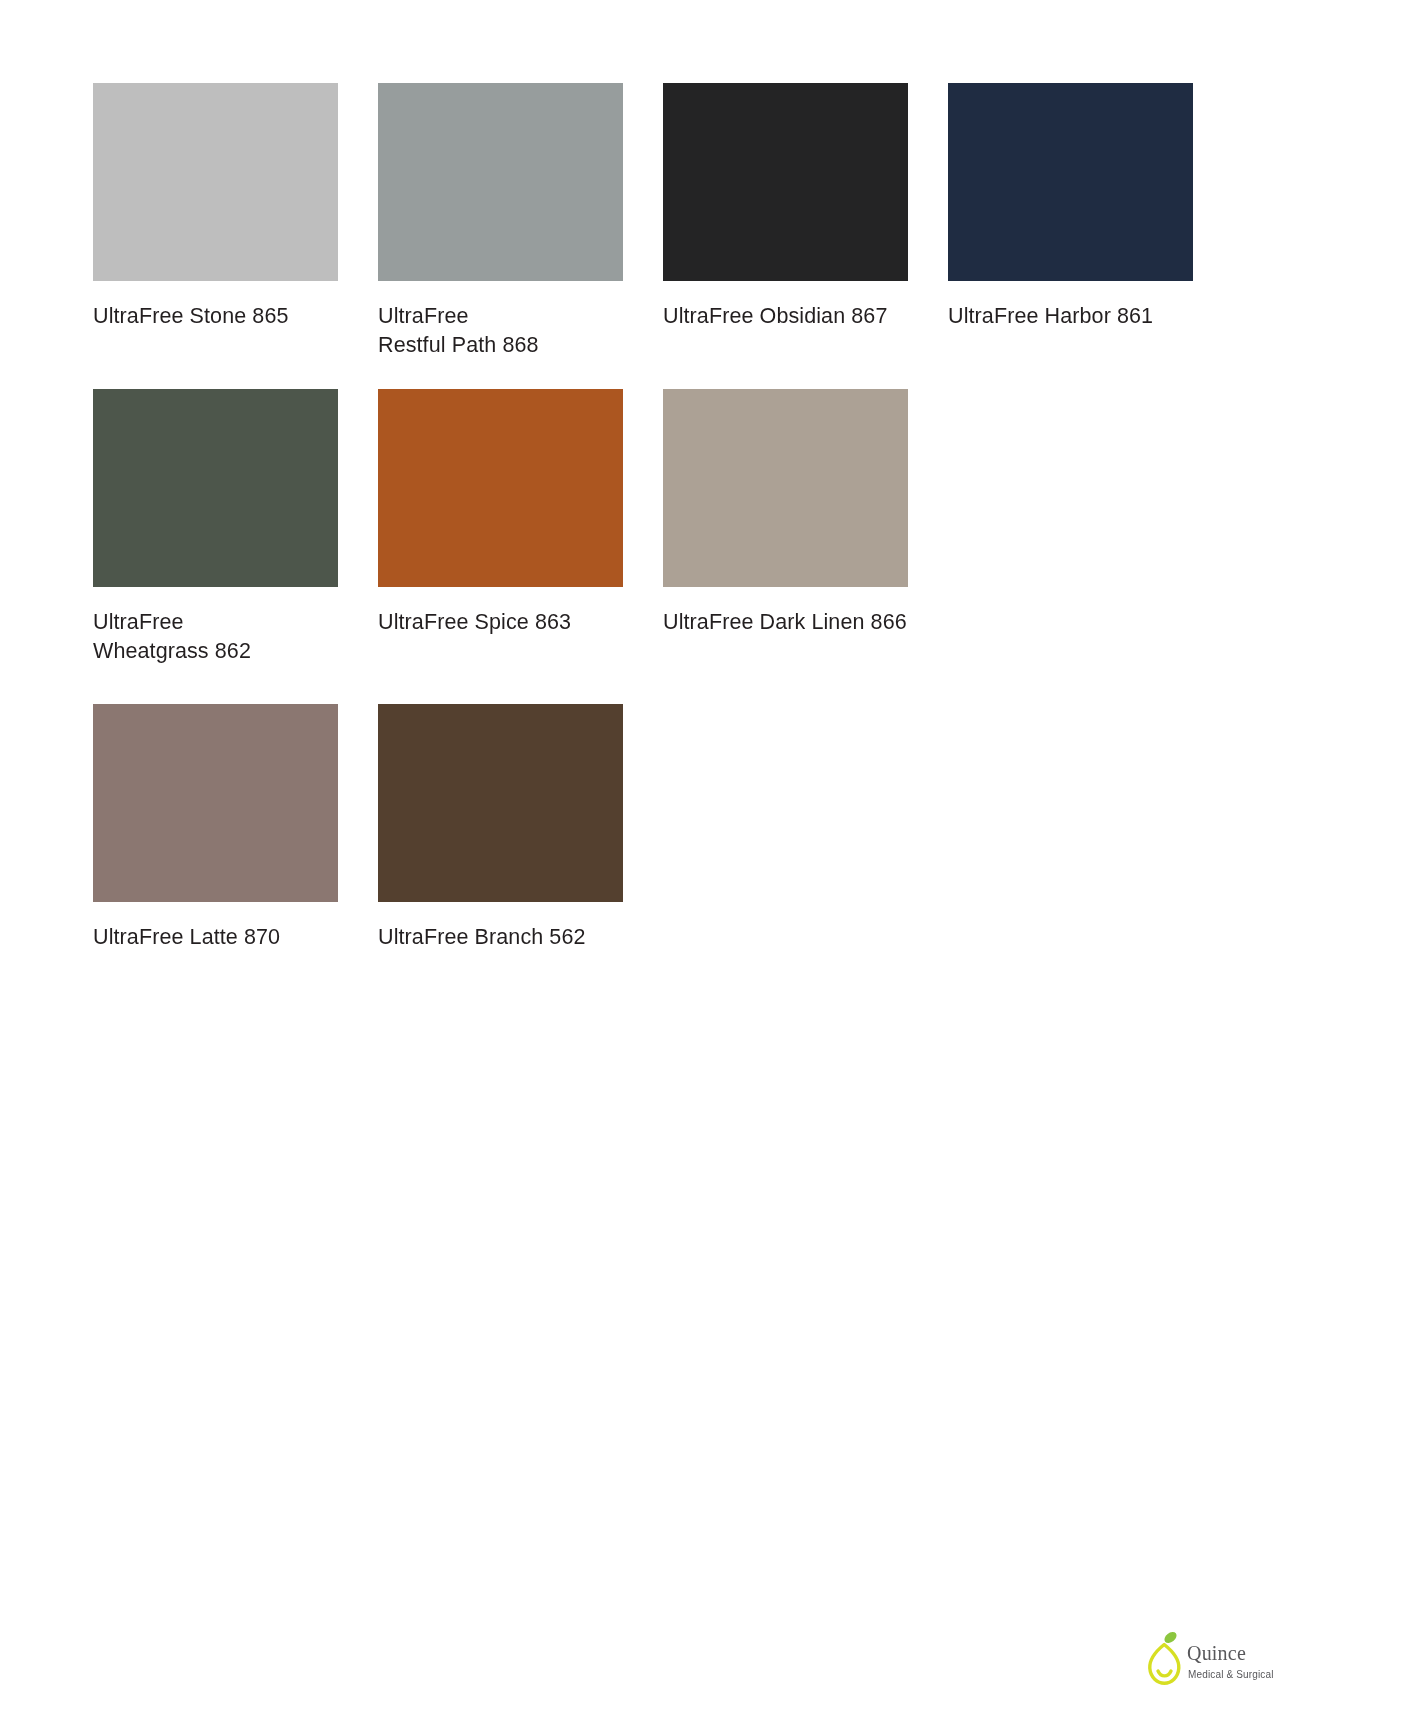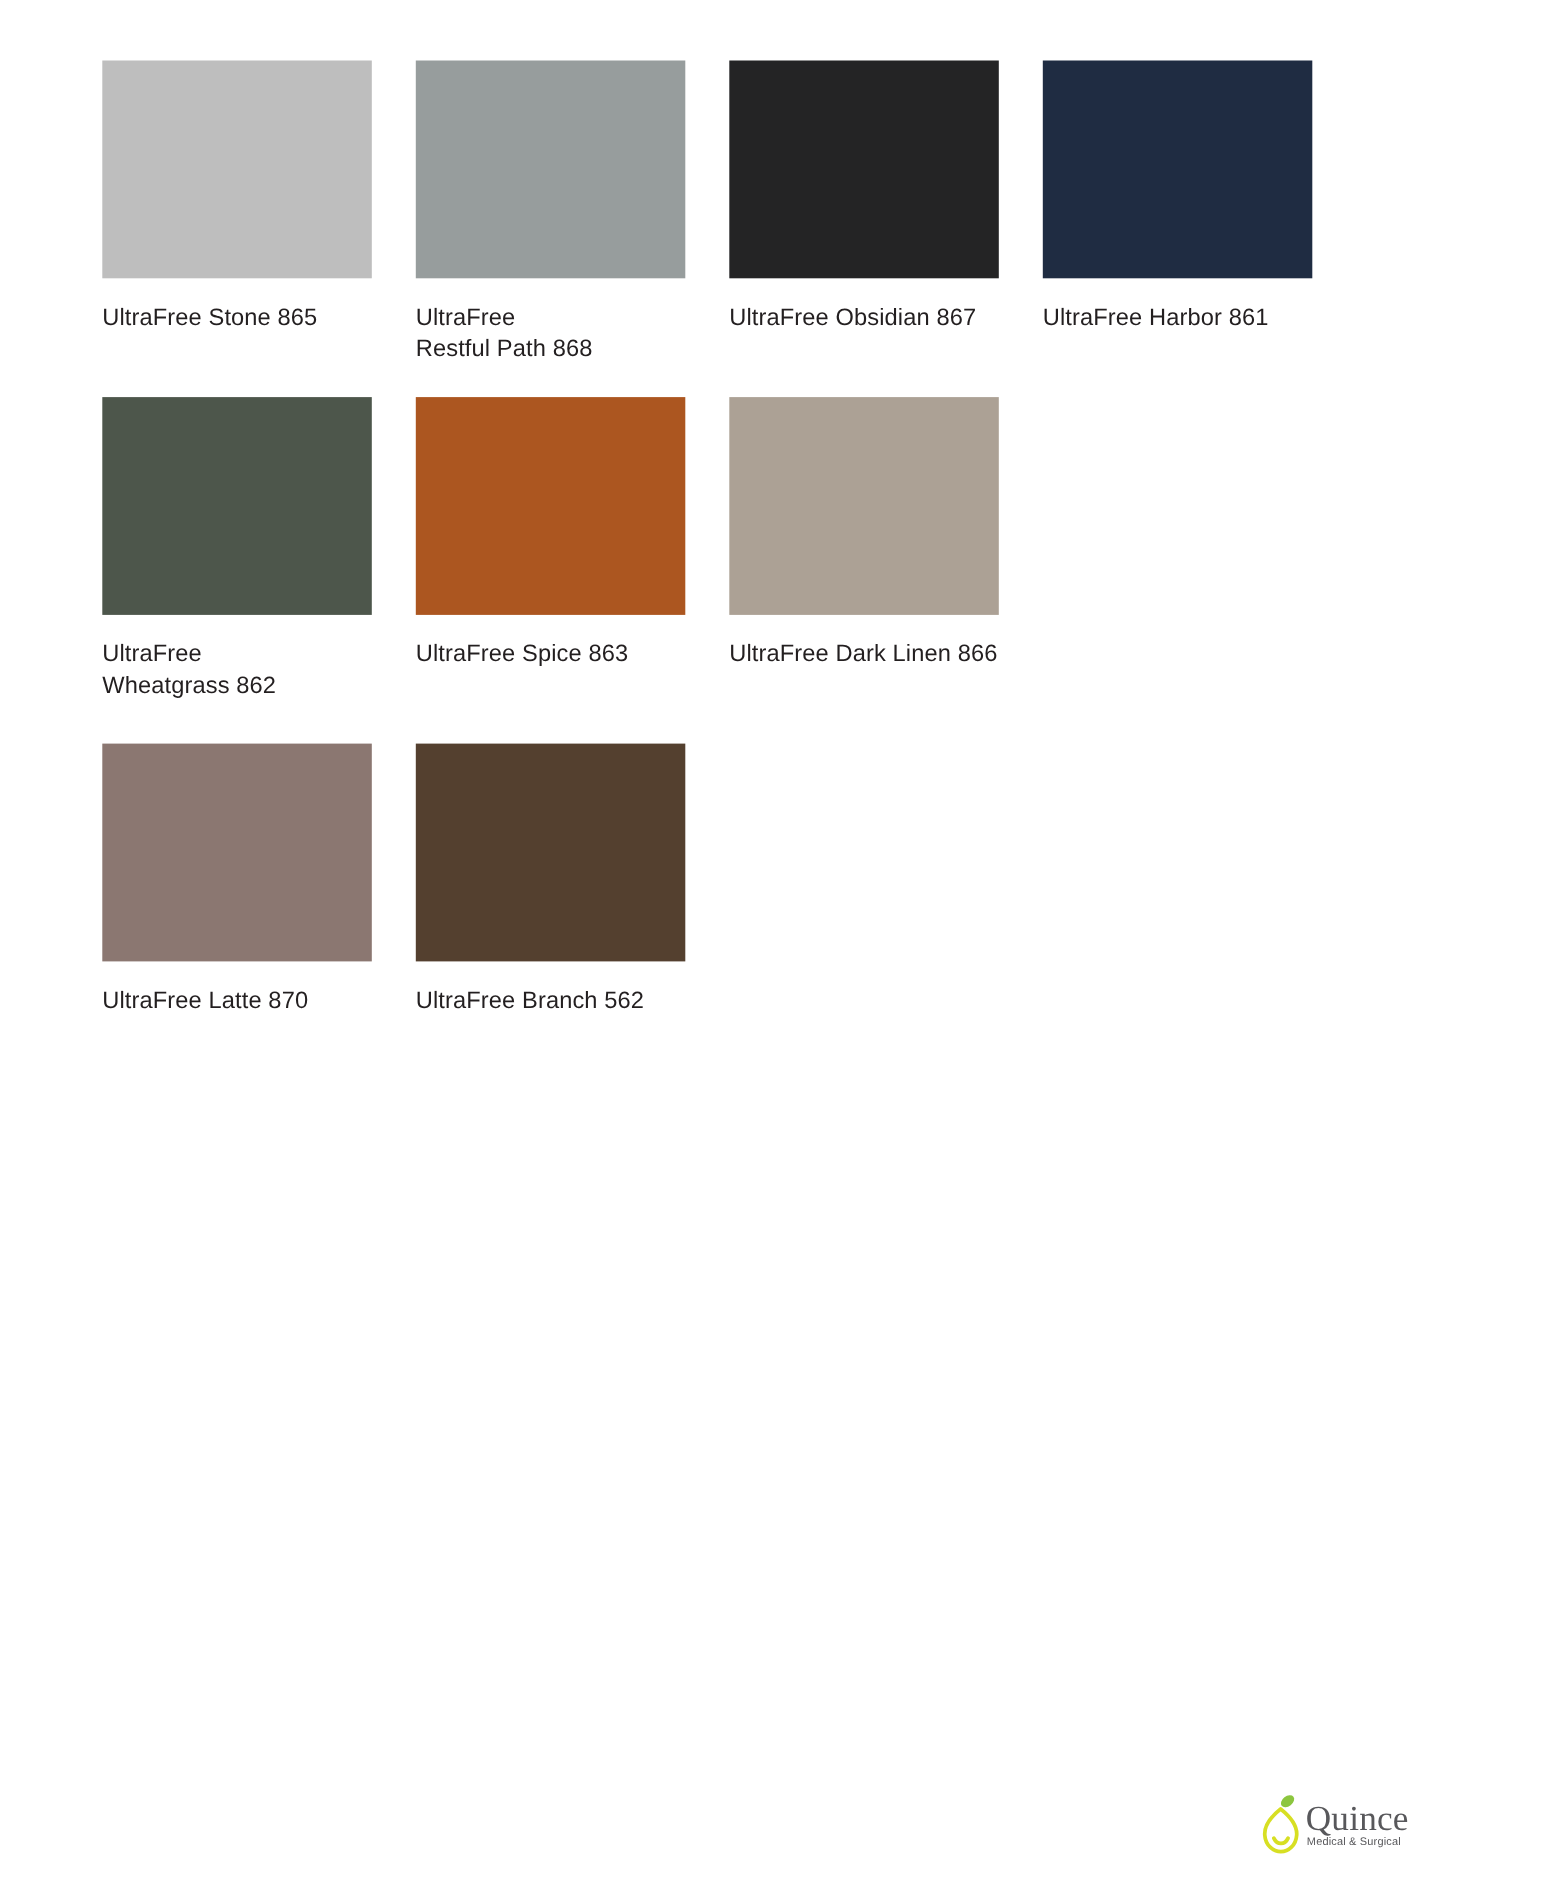--- a/index.html
+++ b/index.html
@@ -20,21 +20,21 @@
     width: 1414px;
     height: 1723px;
     background: #ffffff;
     overflow: hidden;
   }
 
   
   #swatch-grid {
     position: absolute;
     left: 93px;
-    top: 55px;
+    top: 83px;
     width: 1100px;
   }
 
   .swatch-row {
     display: flex;
     flex-direction: row;
     align-items: flex-start;
     width: 1100px;
   }
   .swatch-row.row-1 { height: 306px; }
@@ -86,21 +86,21 @@
   #logo-text-block {
     margin-left: 4px;
     padding-top: 10px;
     display: flex;
     flex-direction: column;
     align-items: flex-start;
   }
 
   #logo-wordmark {
     font-family: "Liberation Serif", serif;
-    font-size: 32px;
+    font-size: 20px;
     line-height: 28px;
     color: #58585b;
     letter-spacing: 0.2px;
   }
 
   #logo-tagline {
     font-family: "Liberation Sans", sans-serif;
     font-size: 10px;
     line-height: 11px;
     color: #58585b;

